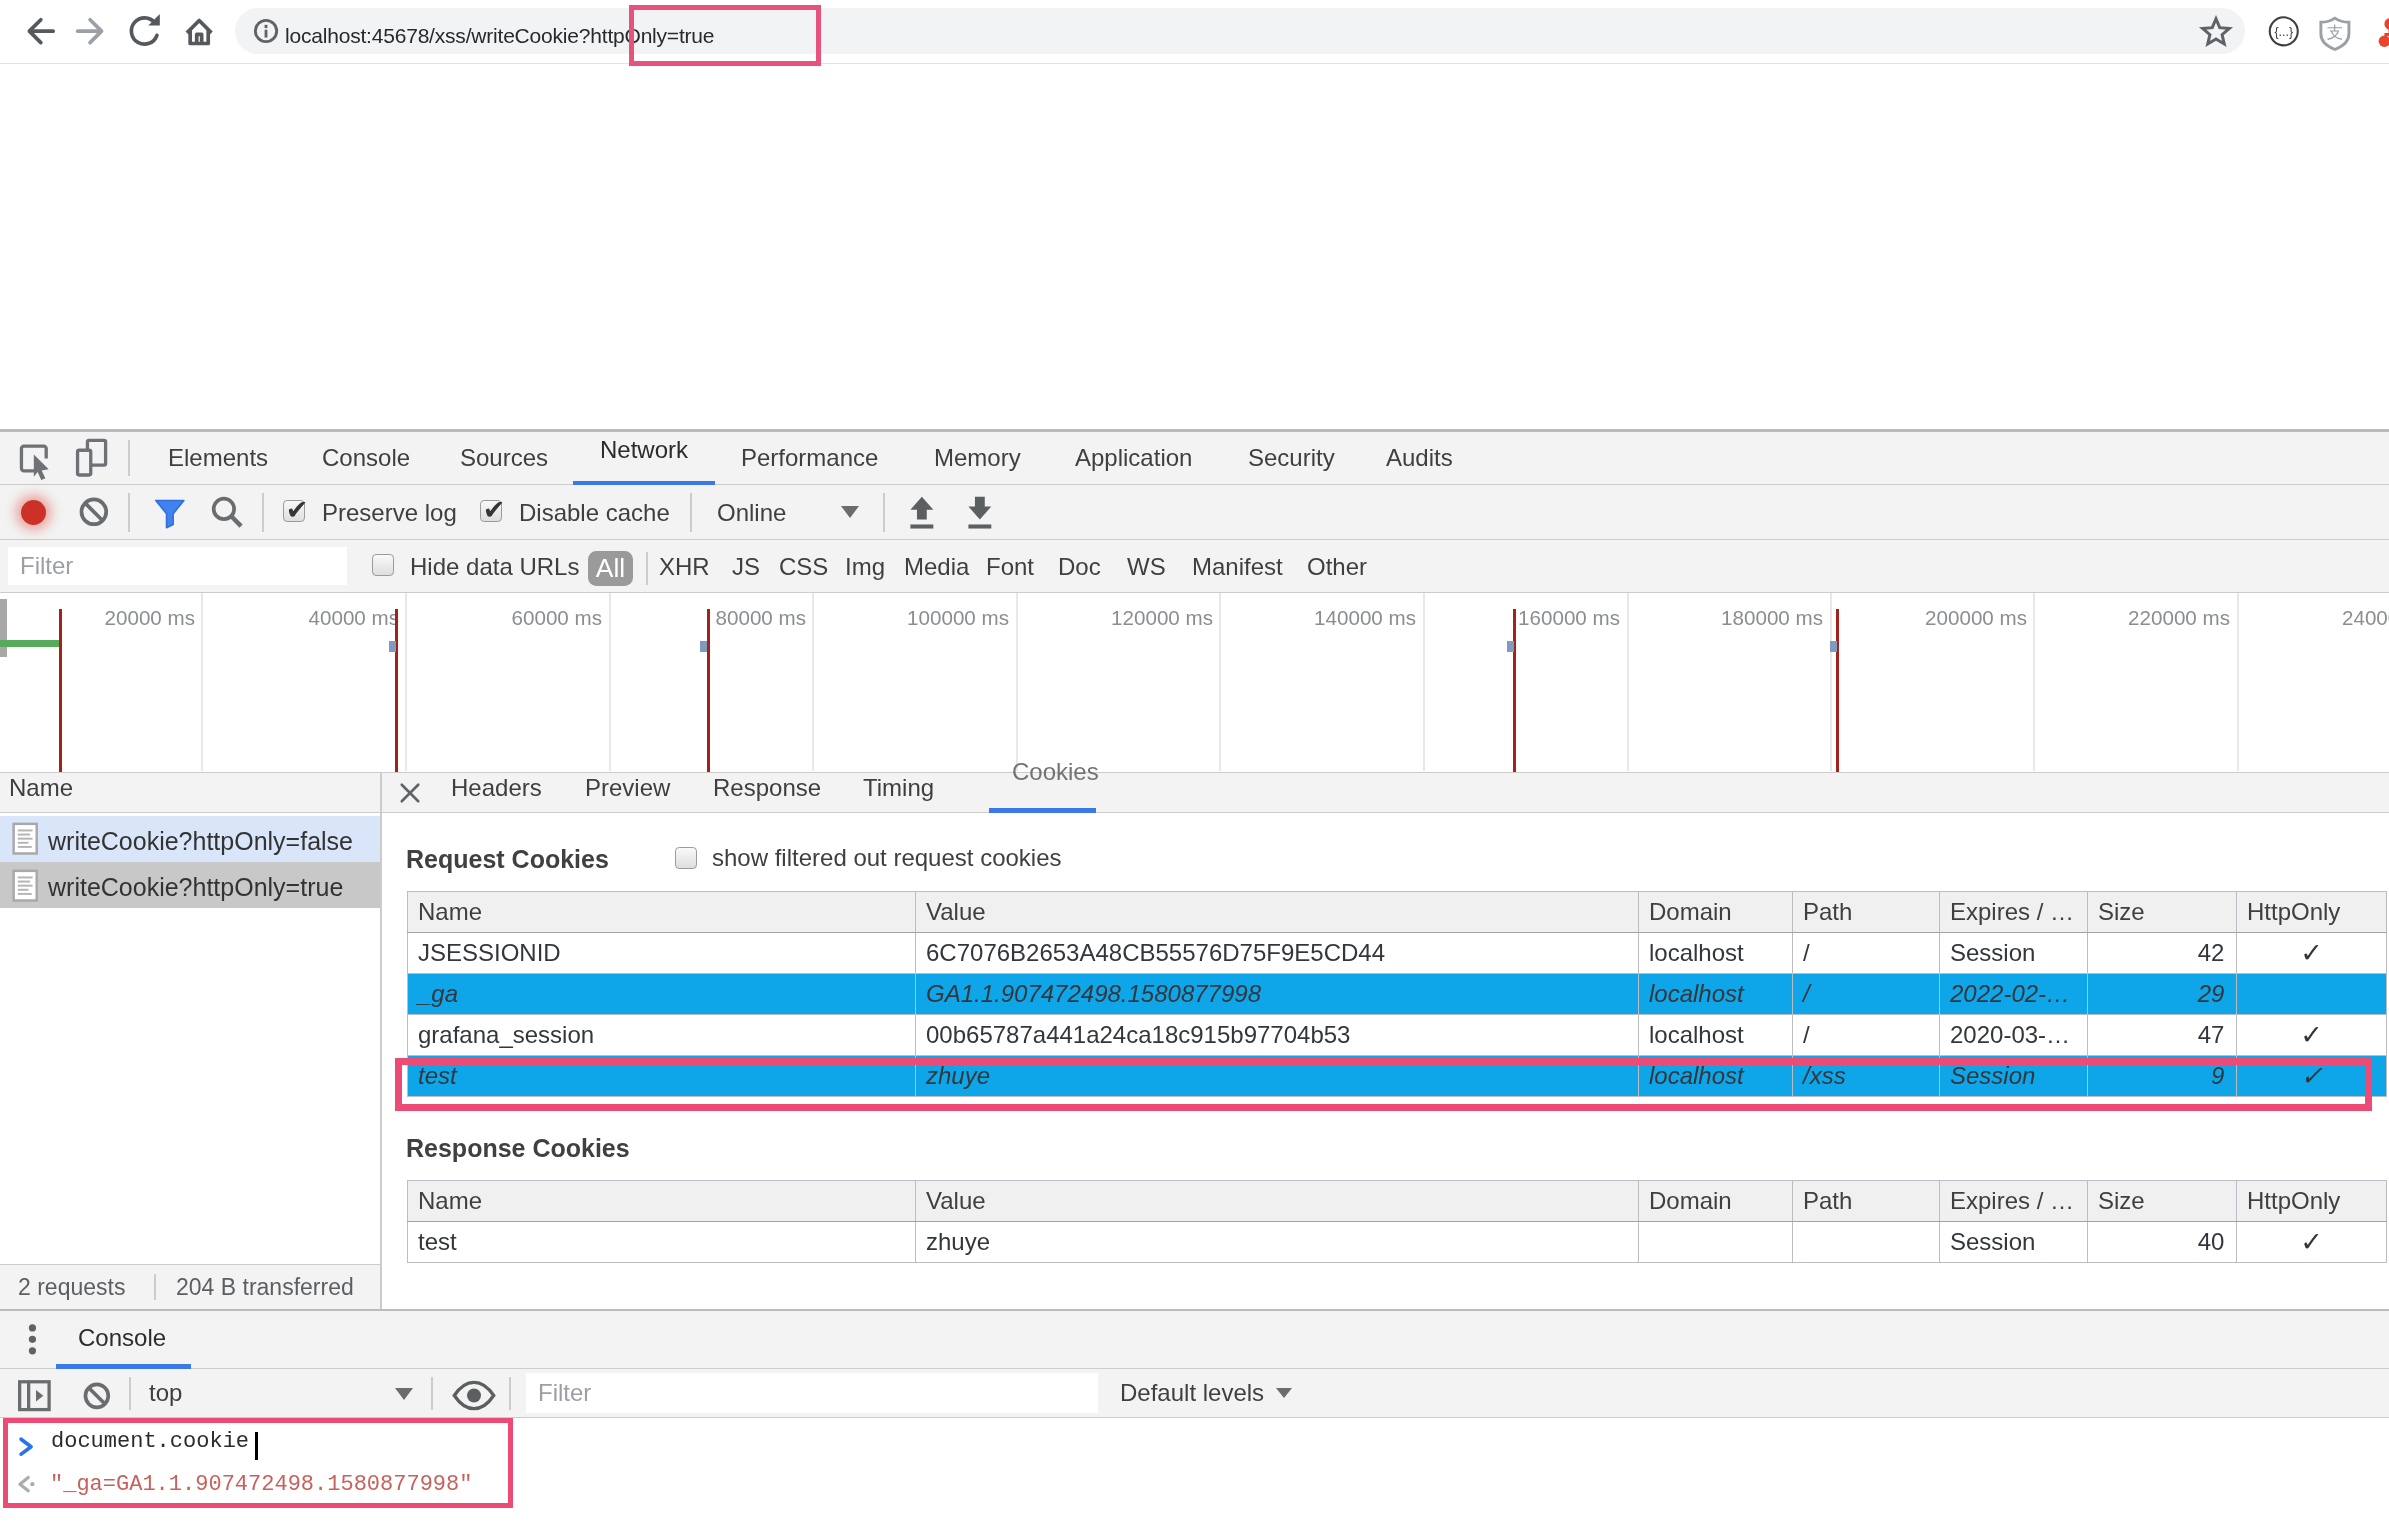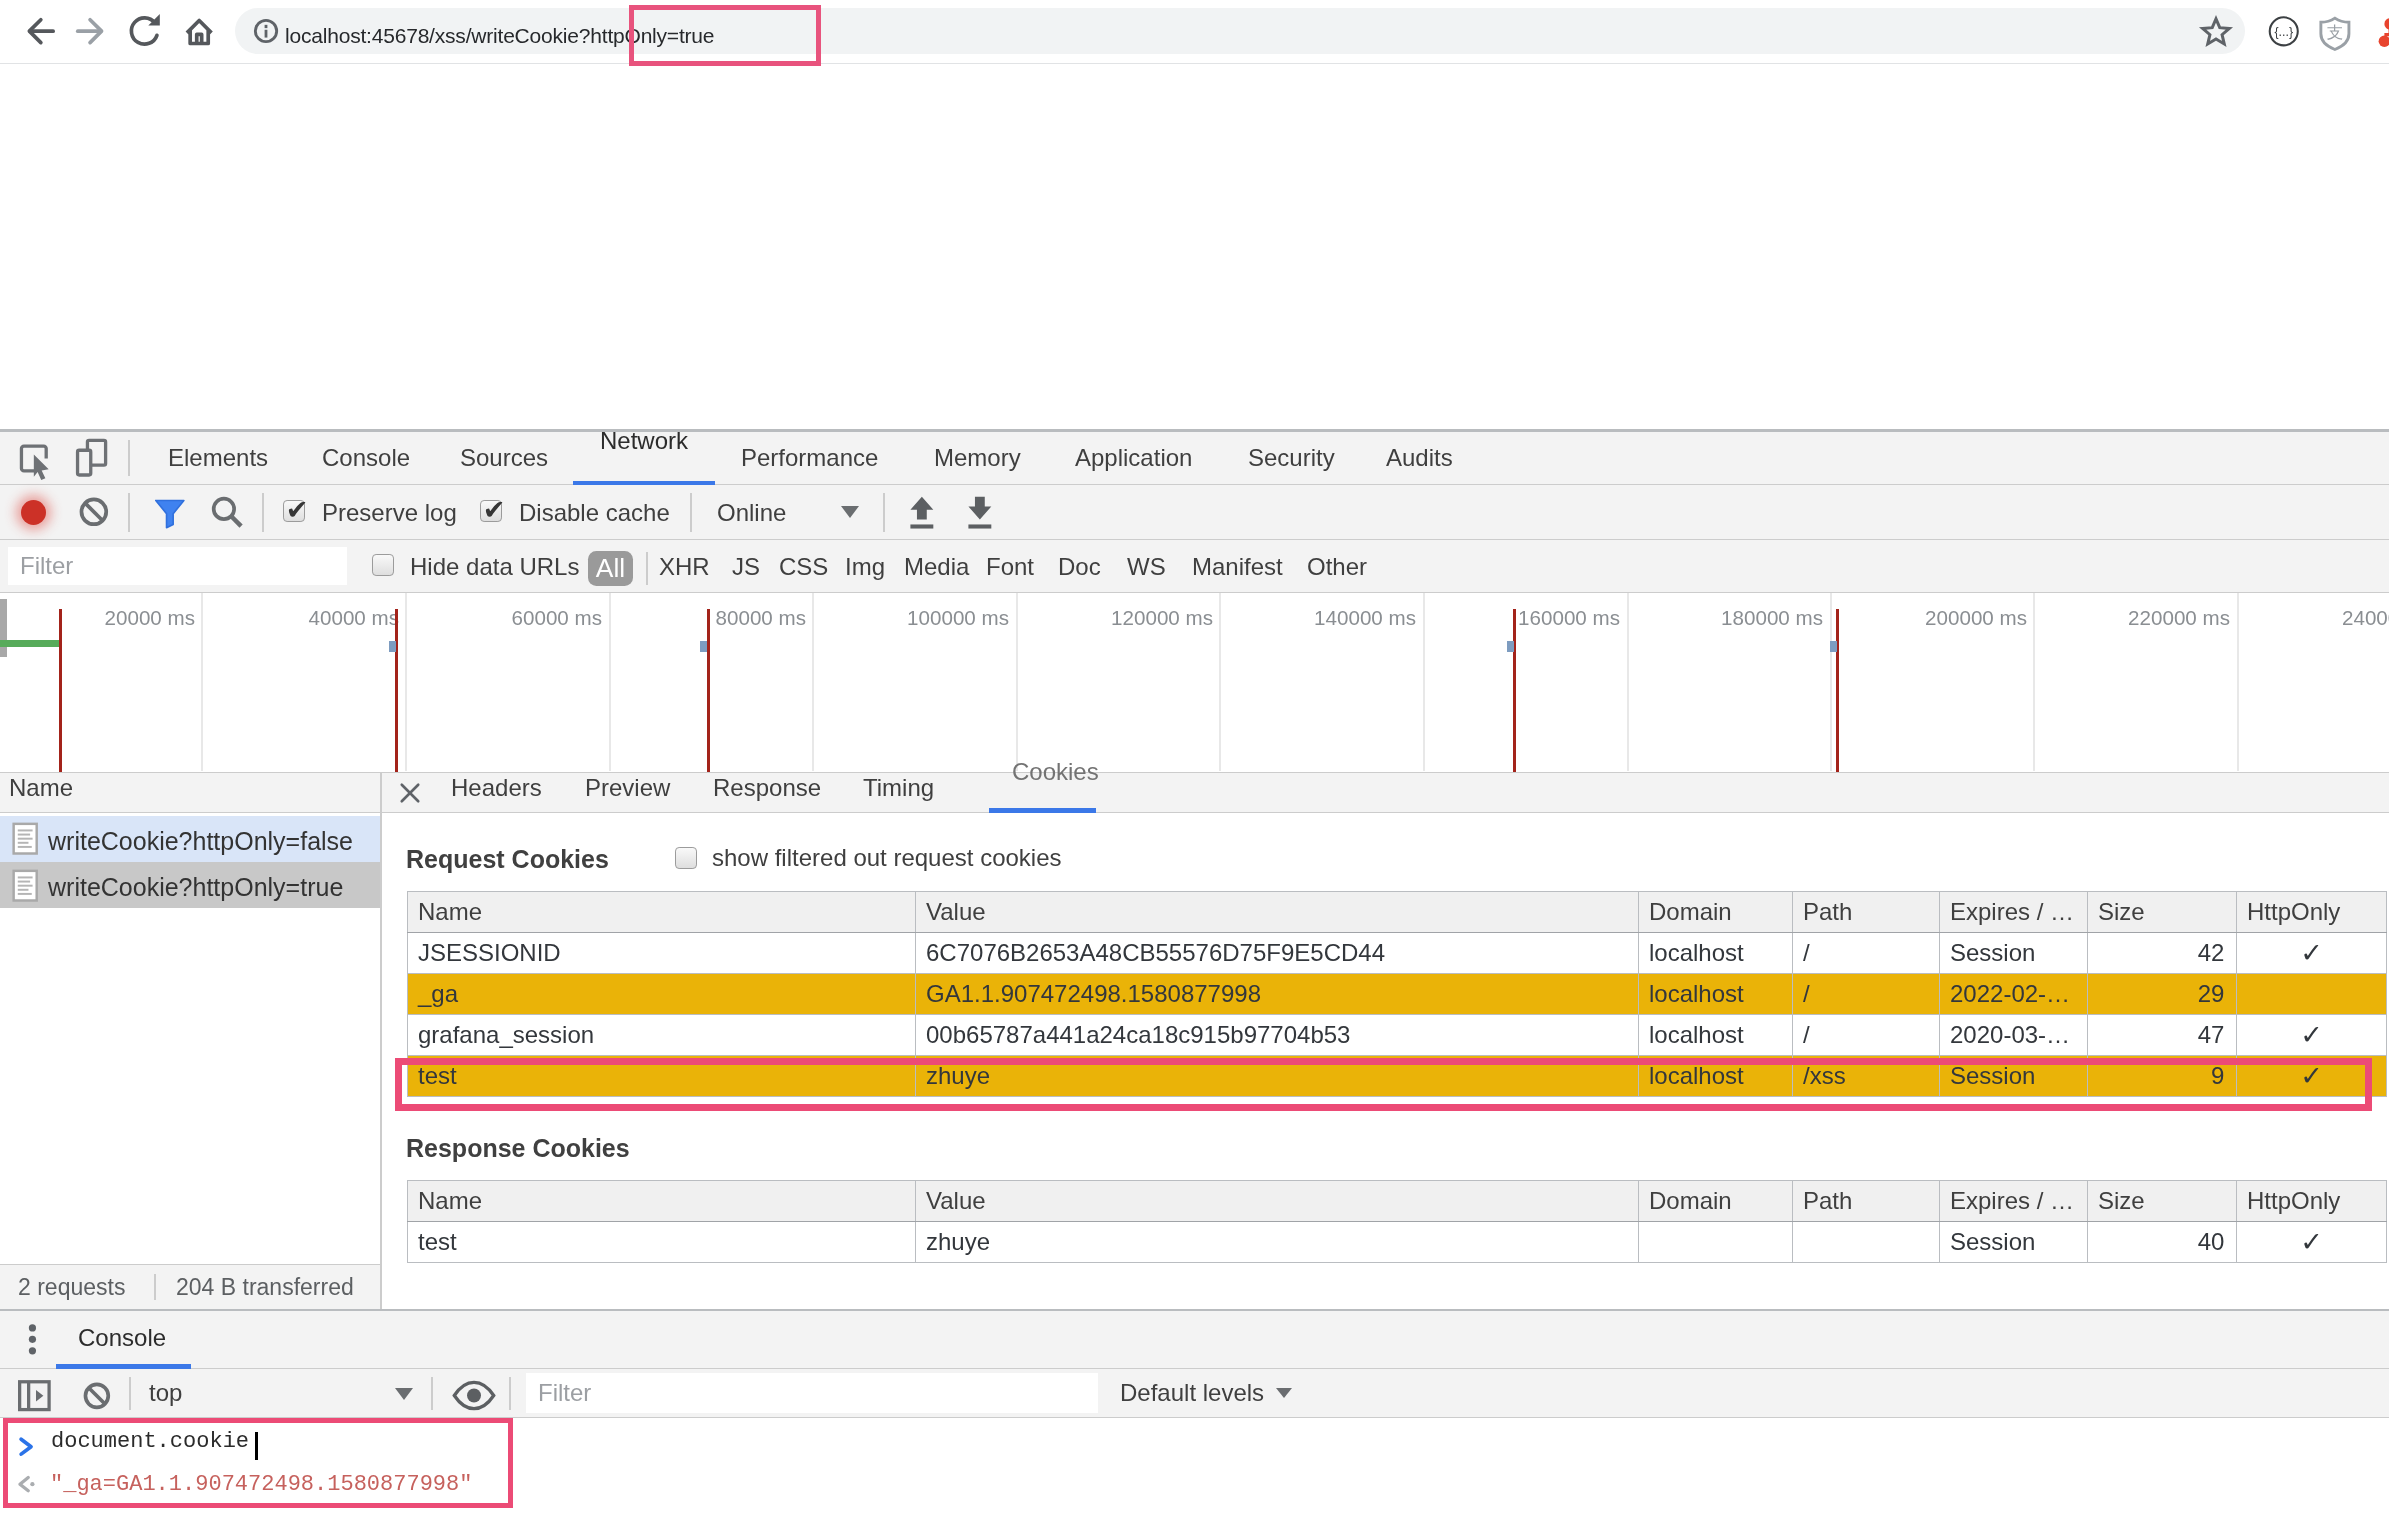--- a/index.html
+++ b/index.html
@@ -16,21 +16,21 @@
   .tri-d { width:0; height:0; border-left:9px solid transparent; border-right:9px solid transparent;
            border-top:12.4px solid #6a6d70; }
   .rlabel { position:absolute; font-size:20.6px; color:#8a8e92; white-space:nowrap; top:606px !important; }
   .redline { position:absolute; width:3.3px; background:#a3231a; top:609px; height:163px; }
   .bdot { position:absolute; width:6.6px; height:10.7px; background:#7d9cc0; top:641px; }
   .gridline { position:absolute; width:1.7px; background:#e8e8e8; top:593px; height:178px; }
   .ctable { position:absolute; border-collapse:collapse; font-size:24px; color:#33373c;
             border:1.7px solid #a0a3a7; }
   .ctable td { border:1.7px solid #babdc1; height:41px; padding:0 0 0 10px; white-space:nowrap; overflow:hidden; }
   .ctable tr.h td { background:#f0f0f0; border-bottom:1.7px solid #a0a3a7; color:#3f3f3f; }
-  .ctable tr.alt td { background:#eab308; }
+  .ctable tr.alt td { background:#0ea5e9;font-style:italic; }
   .ctable td.r { text-align:right; padding:0 11.6px 0 0; }
   .ctable td.c { text-align:center; padding:0; font-size:27px; }
 </style>
 </head>
 <body>
 <div id="app">
 
   <div class="abs" id="chrome-bar" style="left:0;top:0;width:2389px;height:64px;background:#fff;border-bottom:1.7px solid #e1e3e5;"></div>
 
   <svg id="nav-icons" width="231" height="64" viewBox="0 0 280 78" style="left:0;top:0;">
@@ -89,21 +89,21 @@
   <svg width="132" height="53" viewBox="0 0 160 64" style="left:0;top:432px;">
     <path d="M29 17 h24 a3 3 0 0 1 3 3 v12 m-13 15 h-14 a3 3 0 0 1 -3 -3 v-24 a3 3 0 0 1 3 -3" fill="none" stroke="#6e7175" stroke-width="4"></path>
     <path d="M41 27 L59 45 L50.5 46.5 L55 56 L50 58 L45.6 48.5 L41 54 Z" fill="#6e7175"></path>
     <rect x="106" y="10" width="22" height="30" rx="2" fill="none" stroke="#6e7175" stroke-width="4"></rect>
     <rect x="94" y="22" width="16" height="30" rx="2" fill="#f3f3f3" stroke="#6e7175" stroke-width="4"></rect>
   </svg>
   <div class="sep" style="left:128px;top:440px;height:36px;"></div>
   <div class="lbl" style="left:168px;top:432px;height:51px;line-height:51px;">Elements</div>
   <div class="lbl" style="left:322px;top:432px;height:51px;line-height:51px;">Console</div>
   <div class="lbl" style="left:460px;top:432px;height:51px;line-height:51px;">Sources</div>
-  <div class="lbl" style="left:600px;top:415px;height:51px;line-height:51px;color:#2c2c2c;">Network</div>
+  <div class="lbl" style="left:600px;top:424px;height:51px;line-height:51px;color:#2c2c2c;">Network</div>
   <div class="lbl" style="left:741px;top:432px;height:51px;line-height:51px;">Performance</div>
   <div class="lbl" style="left:934px;top:432px;height:51px;line-height:51px;">Memory</div>
   <div class="lbl" style="left:1075px;top:432px;height:51px;line-height:51px;">Application</div>
   <div class="lbl" style="left:1248px;top:432px;height:51px;line-height:51px;">Security</div>
   <div class="lbl" style="left:1386px;top:432px;height:51px;line-height:51px;">Audits</div>
   <div class="abs" style="left:573px;top:481px;width:142px;height:5px;background:#3b78e8;"></div>
 
   <div class="abs" id="net-toolbar" style="left:0;top:485px;width:2389px;height:55px;background:#f3f3f3;border-bottom:1.7px solid #ccc;"></div>
 
   <div class="abs" style="left:20.6px;top:500px;width:25px;height:25px;border-radius:50%;background:#cc3127;box-shadow:0 0 11.6px 5px rgba(220,60,50,0.45);"></div>

